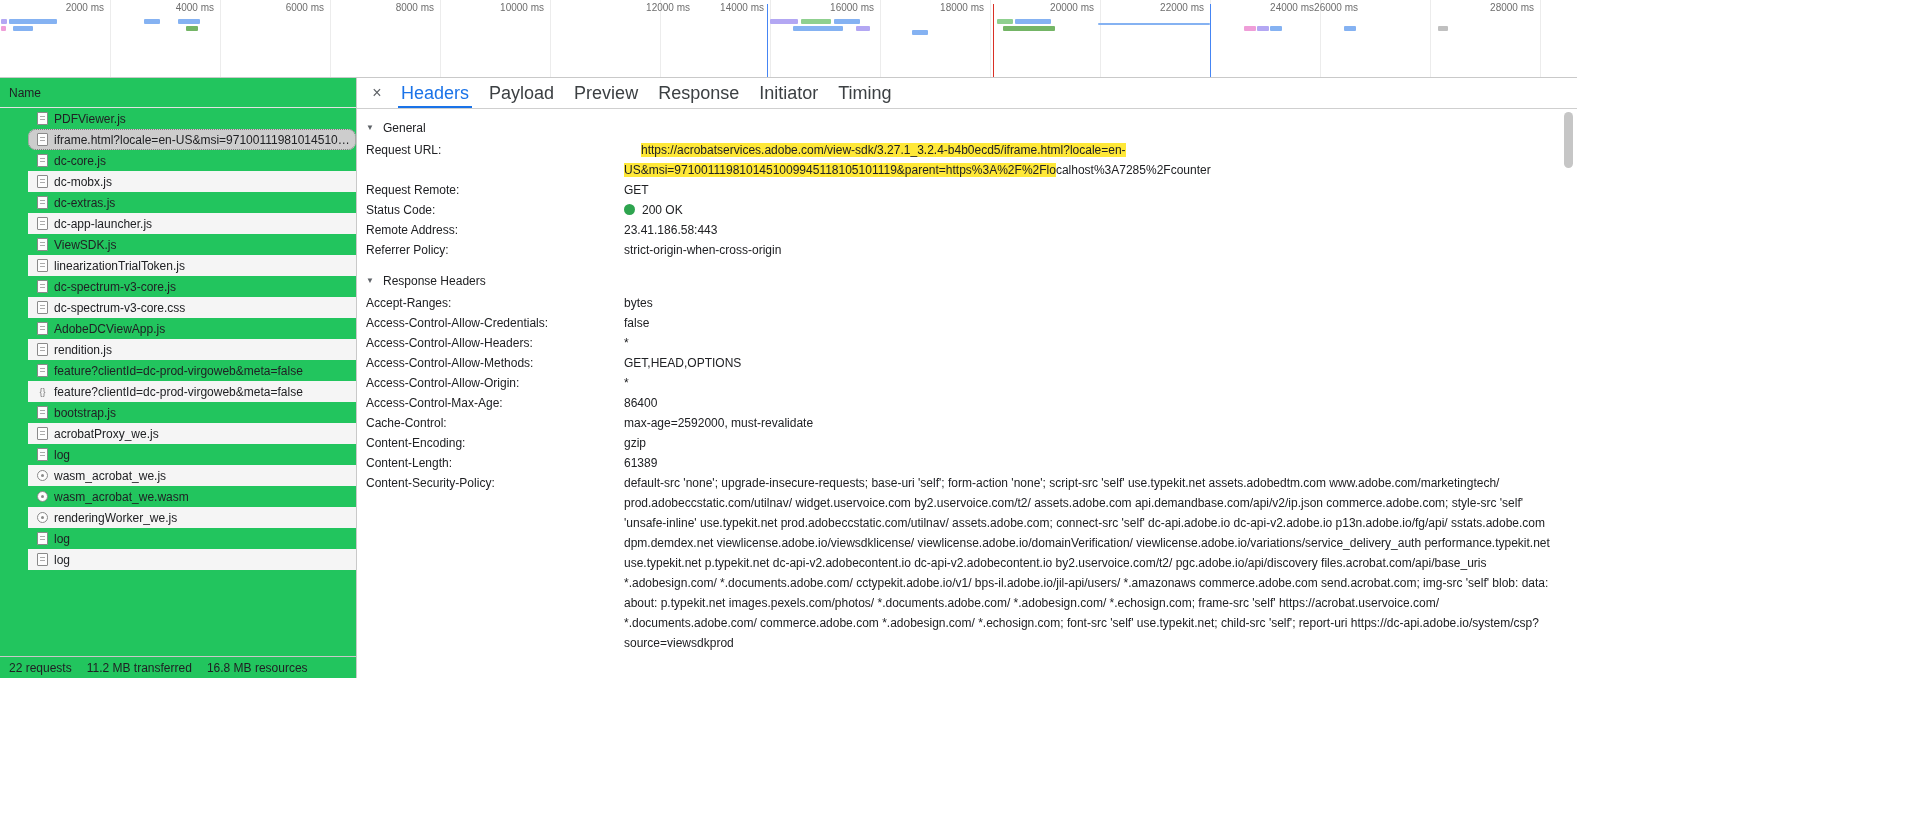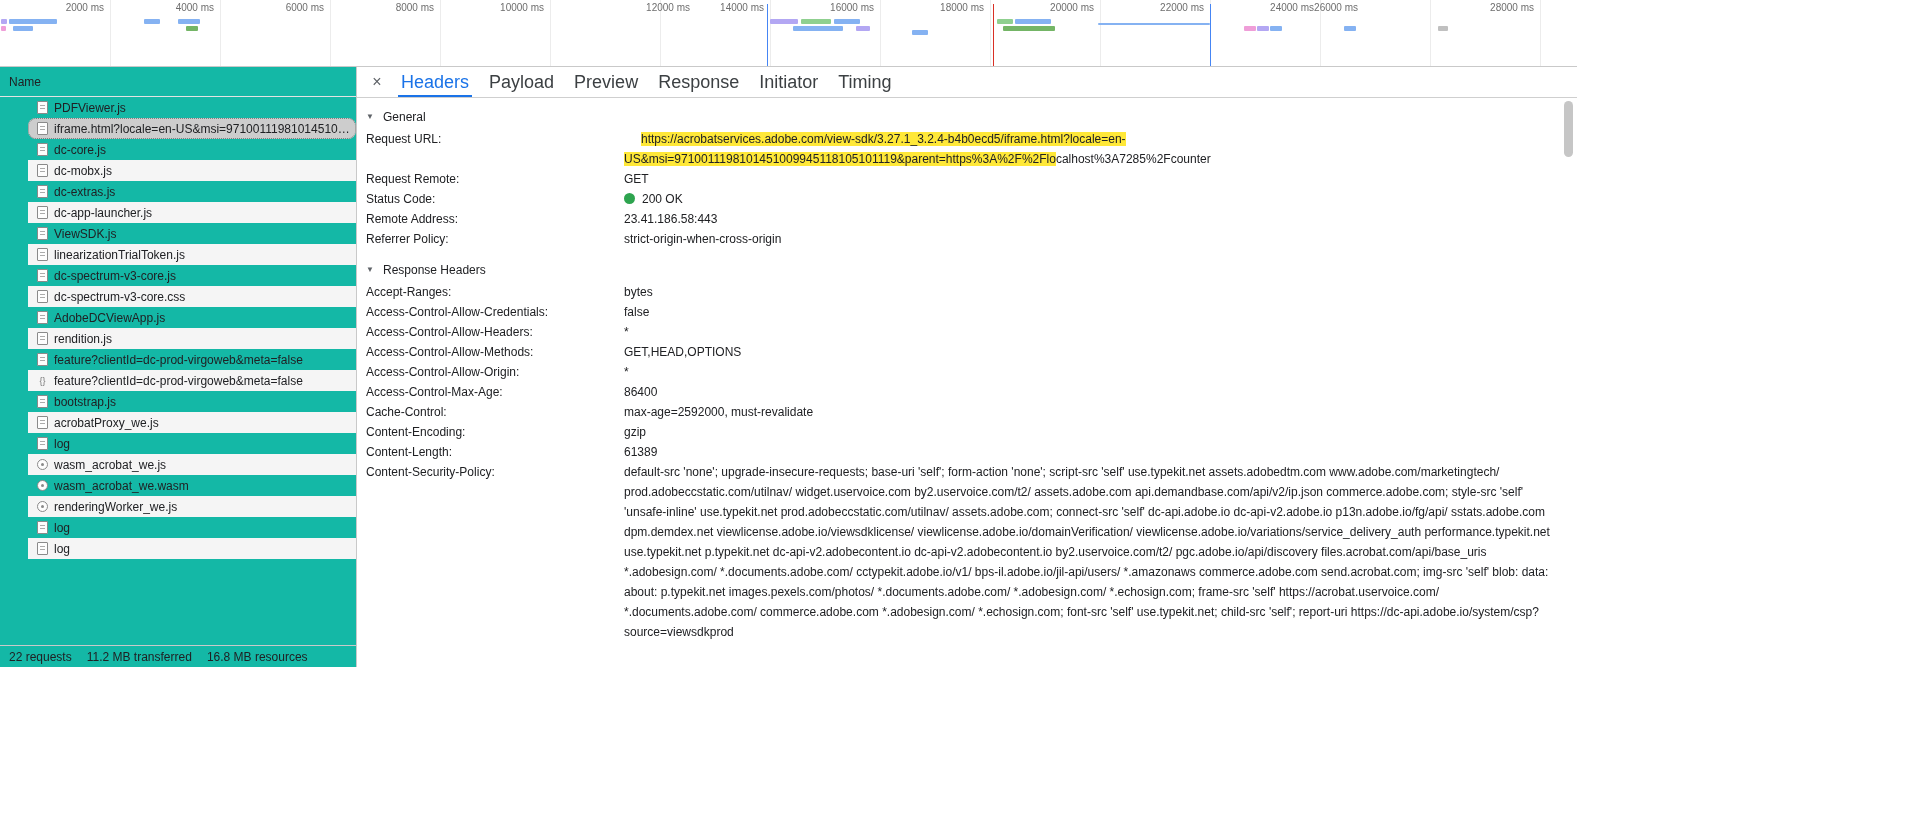--- a/index.html
+++ b/index.html
@@ -5,31 +5,31 @@
   * { box-sizing: border-box; margin: 0; padding: 0; }
   html, body { width: 1908px; height: 823px; background: #fff; }
   body {
     font-family: "Liberation Sans", sans-serif;
     color: #202124;
     overflow: hidden;
   }
   .devtools { width: 1577px; height: 678px; position: relative; background: #fff; }
 
   
-  .overview { position: relative; height: 67px; border-bottom: 1px solid #c9c9c9; overflow: hidden; background: #fff; }
+  .overview { position: relative; height: 78px; border-bottom: 1px solid #c9c9c9; overflow: hidden; background: #fff; }
   .tick-label { position: absolute; top: 2px; font-size: 10px; color: #6e6e6e; white-space: nowrap; transform: translateX(calc(-100% - 6px)); }
   .grid-line { position: absolute; top: 0; bottom: 0; width: 1px; background: #ececec; }
   .ov-bar { position: absolute; border-radius: 1px; }
   .marker-line { position: absolute; top: 4px; bottom: 0; width: 1px; }
 
   
   .main { display: flex; height: 600px; }
 
   
-  .sidebar { width: 357px; min-width: 357px; border-right: 1px solid #c9c9c9; display: flex; flex-direction: column; background: #14b8a6; }
+  .sidebar { width: 357px; min-width: 357px; border-right: 1px solid #c9c9c9; display: flex; flex-direction: column; background: #22c55e; }
   .sidebar-header { height: 30px; min-height: 30px; border-bottom: 1px solid #e3e3e3; display: flex; align-items: center; padding-left: 9px; font-size: 12px; }
   .file-list { overflow: hidden; padding-left: 28px; }
   .file-row { height: 21px; display: flex; align-items: center; gap: 6px; padding: 0 6px 0 9px; font-size: 12px; white-space: nowrap; overflow: hidden; cursor: default; }
   .file-row:nth-child(even) { background: #f5f5f5; }
   .file-row.selected { background: var(--selection); outline: 1px dotted #7f7f7f; outline-offset: -1px; border-radius: 8px; }
   .file-label { overflow: hidden; text-overflow: ellipsis; }
   .file-icon { width: 11px; height: 13px; position: relative; flex: none; }
   .file-icon.doc::before { content: ""; position: absolute; inset: 0; border: 1px solid #8a8a8a; background: #fdfdfd; border-radius: 1px; }
   .file-icon.doc::after { content: ""; position: absolute; left: 3px; right: 3px; top: 4px; height: 1px; background: #ababab; box-shadow: 0 3px 0 #ababab; }
   .file-icon.gear::before { content: ""; position: absolute; left: 0; right: 0; top: 1px; bottom: 1px; border: 1px solid #8a8a8a; border-radius: 50%; background: #fdfdfd; }

